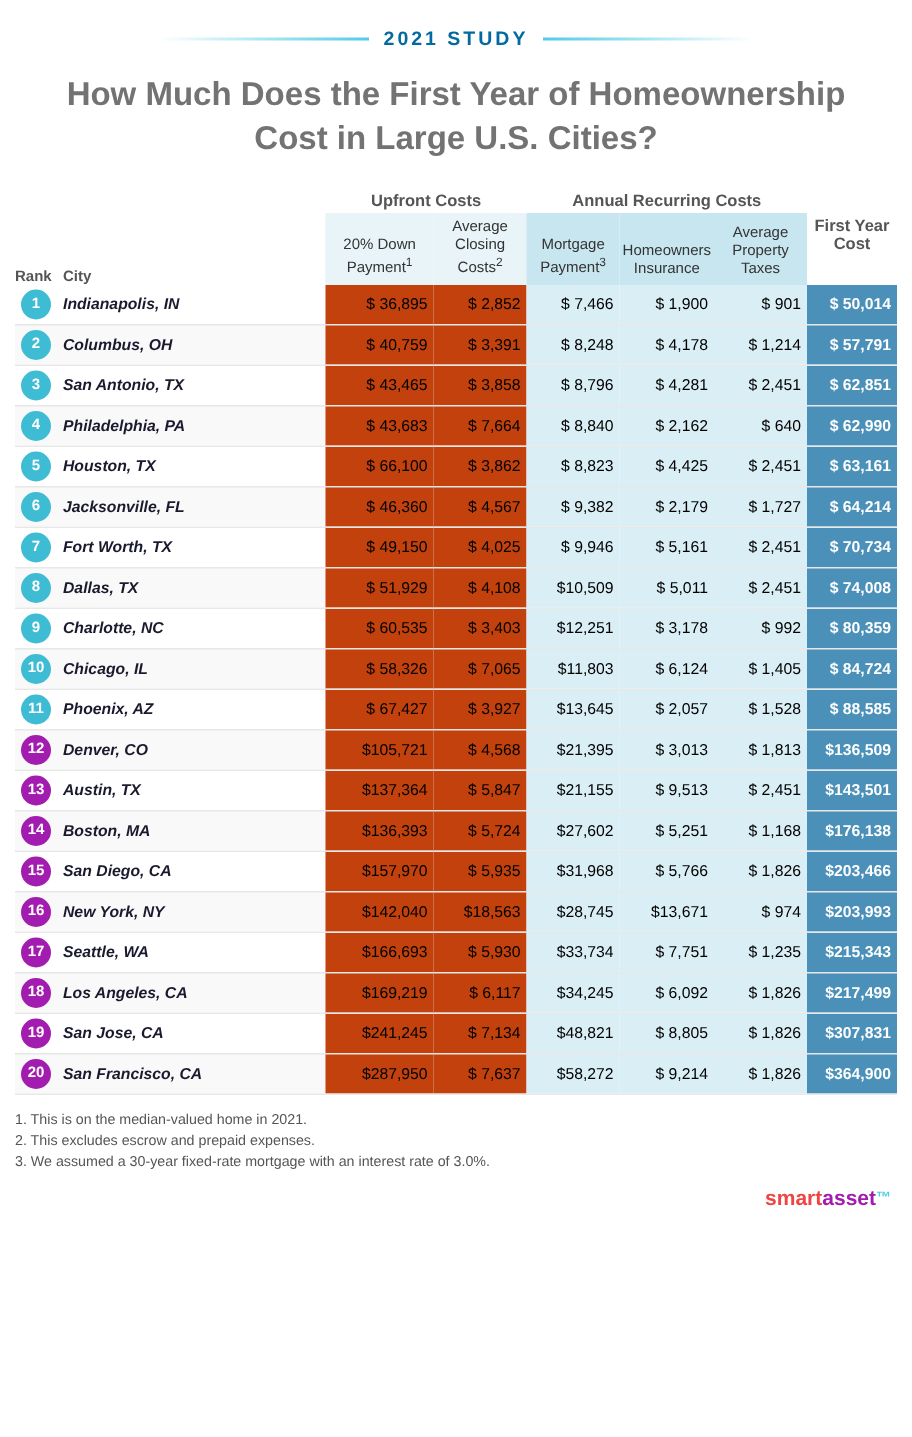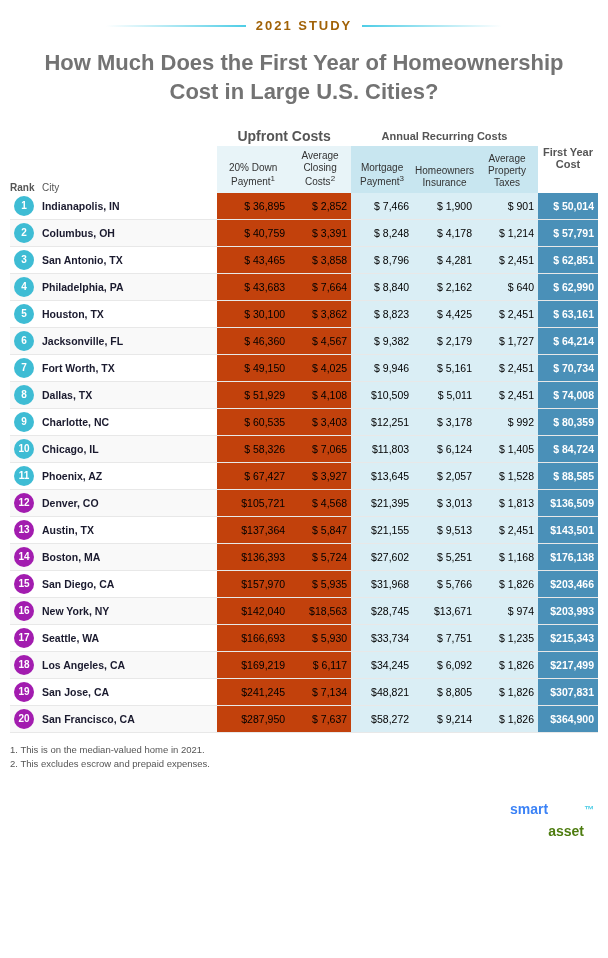--- a/index.html
+++ b/index.html
@@ -26,21 +26,21 @@
     .banner-line {
       flex: 1;
       height: 2px;
       background: linear-gradient(to right, #fff, #4ecde6);
       max-width: 140px;
     }
     .banner-line.right {
       background: linear-gradient(to left, #fff, #4ecde6);
     }
     .banner-text {
-      color: #a16207;
+      color: #0369a1;
       font-size: 13px;
       font-weight: bold;
       letter-spacing: 2px;
     }
     
     .title {
       text-align: center;
       font-size: 22px;
       font-weight: bold;
       color: #737373;
@@ -127,20 +127,21 @@
       font-size: 10px;
     }
     .rank-teal { background: #3ebcd4; }
     .rank-dark { background: #a21caf; }
     .td-city {
       font-weight: bold;
       font-size: 10.5px;
       color: #1a1a2e;
       padding-left: 4px !important;
       white-space: nowrap;
+      font-style: italic;
     }
     .td-upfront {
       background: #c2410c;
       text-align: right;
       padding-right: 4px !important;
       white-space: nowrap;
     }
     .td-recurring {
       background: #daeef5;
       text-align: right;
@@ -165,27 +166,26 @@
     
     .logo-row {
       display: flex;
       justify-content: flex-end;
       padding: 4px 14px 6px 0;
       align-items: center;
     }
     .logo-smart {
       font-size: 14px;
       font-weight: bold;
-      color: #3b82f6;
+      color: #ef4444;
     }
     .logo-asset {
       font-size: 14px;
       font-weight: bold;
-      color: #4d7c0f;
-      margin-top: 44px;
+      color: #a21caf;
     }
     sup {
       font-size: 8px;
     }
   </style>
 </head>
 <body>
 
 <div class="page">
 
@@ -196,22 +196,22 @@
   </div>
 
   <div class="title">How Much Does the First Year of Homeownership Cost in Large U.S. Cities?</div>
 
   <div class="table-container">
     <table>
       <thead>
 
         <tr class="header-group-row">
           <th class="header-rank-city" colspan="1" rowspan="2" style="width:28px; vertical-align:bottom; font-size:10px; color:#555; font-weight:bold; text-align:center;margin-left:17px;">Rank</th>
-          <th class="header-rank-city" colspan="1" rowspan="2" style="text-align:left; padding-left:4px; vertical-align:bottom; font-size:10px; color:#555; font-weight:normal;margin-left:13px;">City</th>
-          <th class="header-upfront" colspan="2" style="text-align:center; padding:4px 2px 2px 2px; font-size:14px; border-radius:2px 2px 0 0;">Upfront Costs</th>
+          <th class="header-rank-city" colspan="1" rowspan="2" style="text-align:left; padding-left:4px; vertical-align:bottom; font-size:10px; color:#555; font-weight:bold;margin-left:13px;">City</th>
+          <th class="header-upfront" colspan="2" style="text-align:center; padding:4px 2px 2px 2px; font-size:11px; border-radius:2px 2px 0 0;">Upfront Costs</th>
           <th class="header-recurring" colspan="3" style="text-align:center; padding:4px 2px 2px 2px; font-size:11px;">Annual Recurring Costs</th>
           <th class="header-first-year" rowspan="2" style="text-align:center; padding:4px 3px; width:60px; vertical-align:middle; font-size:11px;">First Year Cost</th>
         </tr>
 
         <tr class="subheader-row">
           <th class="sh-upfront" style="width:72px;">20% Down<br>Payment<sup>1</sup></th>
           <th class="sh-upfront" style="width:62px;">Average<br>Closing<br>Costs<sup>2</sup></th>
           <th class="sh-recurring" style="width:62px;">Mortgage<br>Payment<sup>3</sup></th>
           <th class="sh-recurring" style="width:62px;">Homeowners<br>Insurance</th>
           <th class="sh-recurring" style="width:62px;">Average<br>Property<br>Taxes</th>
@@ -264,21 +264,21 @@
     <td class="td-recurring">$ 8,840</td>
     <td class="td-recurring">$ 2,162</td>
     <td class="td-recurring">$ 640</td>
     <td class="td-firstyear">$ 62,990</td>
   </tr>
           <tr class="data-row">
     <td class="td-rank">
       <span class="rank-badge rank-teal">5</span>
     </td>
     <td class="td-city">Houston, TX</td>
-    <td class="td-upfront">$ 30,100</td>
+    <td class="td-upfront">$ 66,100</td>
     <td class="td-upfront">$ 3,862</td>
     <td class="td-recurring">$ 8,823</td>
     <td class="td-recurring">$ 4,425</td>
     <td class="td-recurring">$ 2,451</td>
     <td class="td-firstyear">$ 63,161</td>
   </tr>
           <tr class="data-row">
     <td class="td-rank">
       <span class="rank-badge rank-teal">6</span>
     </td>
@@ -458,20 +458,21 @@
     <td class="td-recurring">$ 1,826</td>
     <td class="td-firstyear">$364,900</td>
   </tr>
         </tbody>
     </table>
   </div>
 
   <div class="footnotes">
     <div>1. This is on the median-valued home in 2021.</div>
     <div>2. This excludes escrow and prepaid expenses.</div>
+    <div>3. We assumed a 30-year fixed-rate mortgage with an interest rate of 3.0%.</div>
   </div>
 
   <div class="logo-row">
     <span class="logo-smart">smart</span>
     <span class="logo-asset">asset</span>
     <sup style="font-size:10px; color:#4ecde6; font-weight:bold;">™</sup>
   </div>
 
 </div>
 

